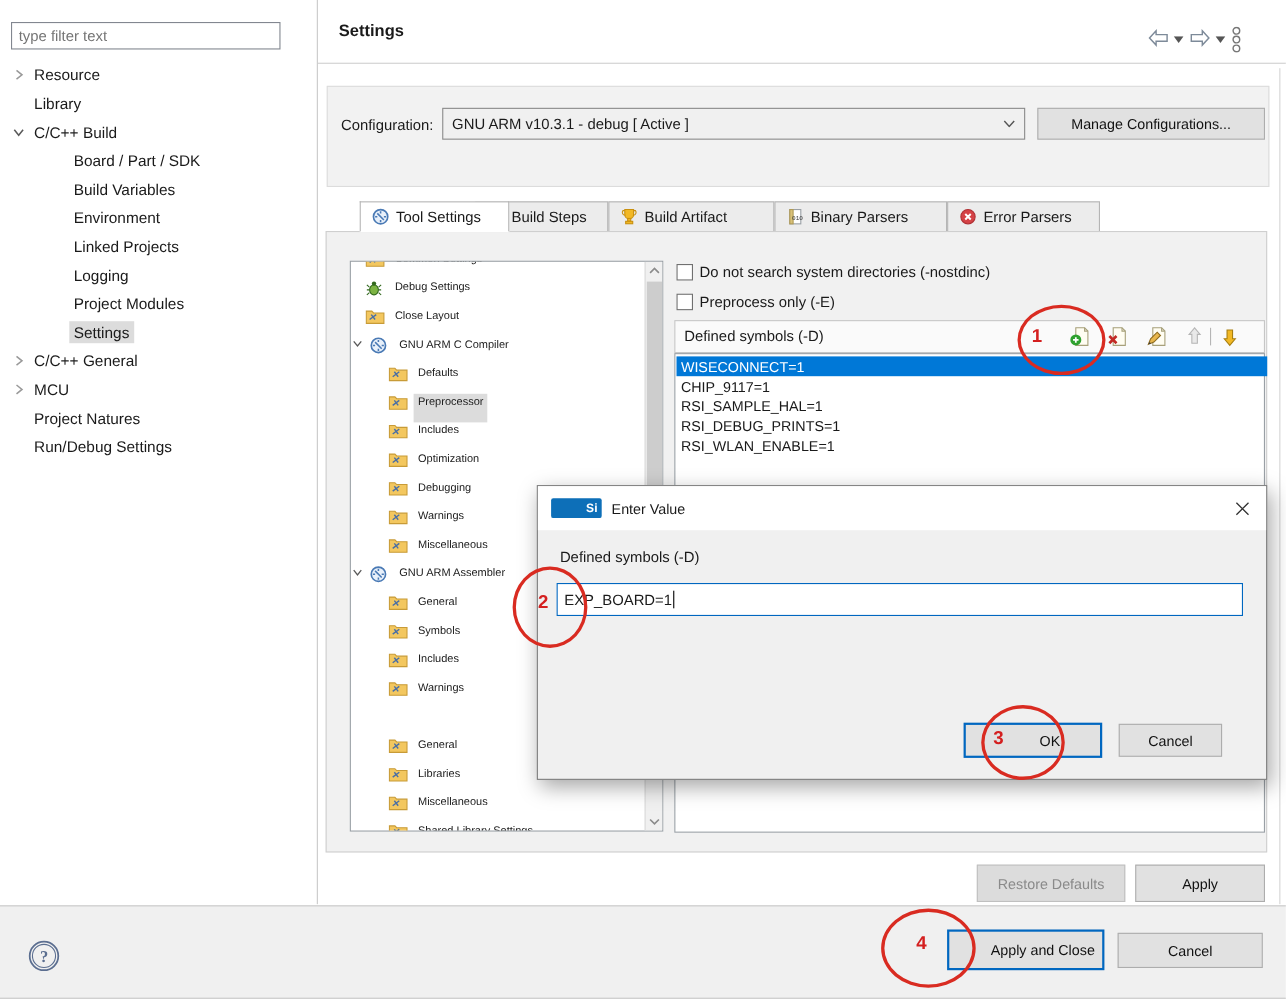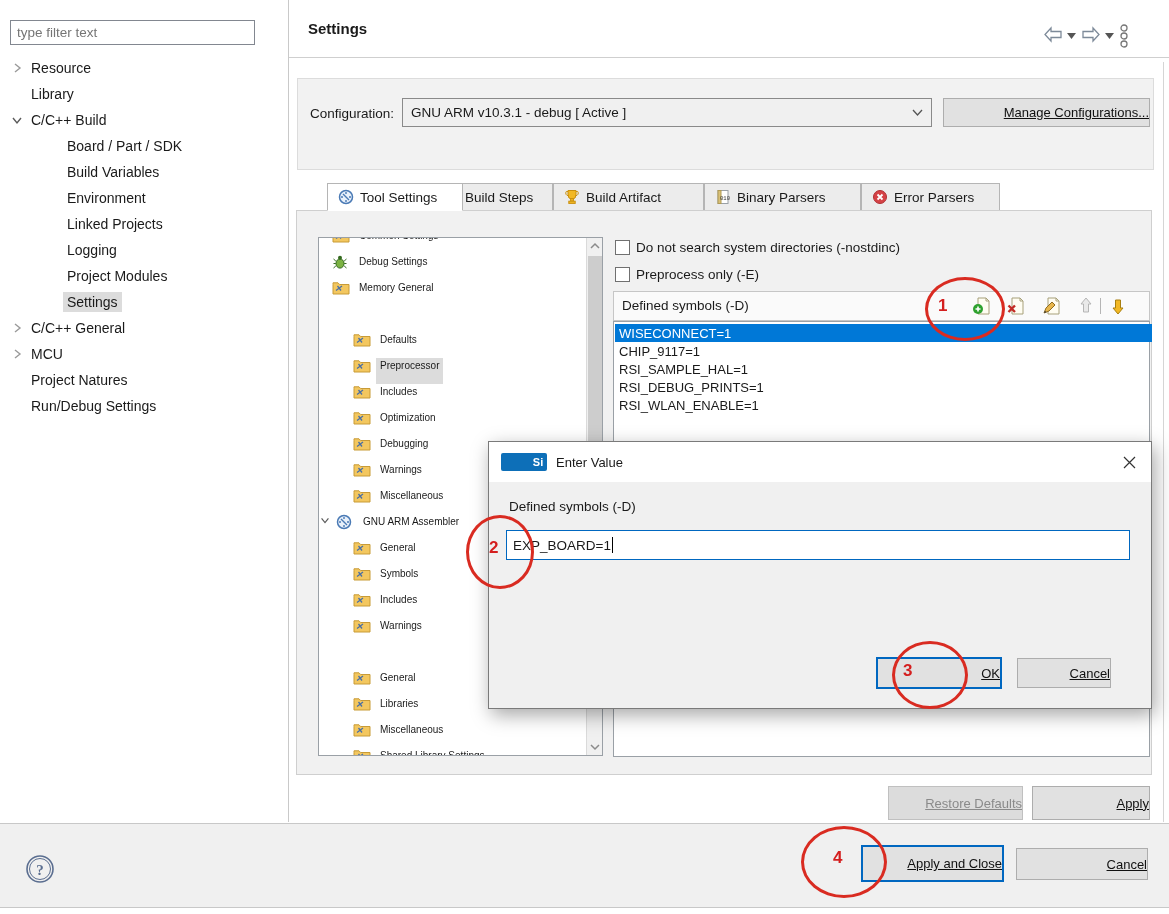--- a/index.html
+++ b/index.html
@@ -17,22 +17,22 @@
   
   #vdiv{left:288px;top:0;width:1px;height:822px;background:#c9c9c9;}
   #rline{left:1163px;top:62px;width:1px;height:760px;background:#d5d5d5;}
   #title{left:308px;top:20px;font-size:15px;font-weight:bold;}
   #hdiv{left:289px;top:57px;width:880px;height:1px;background:#cfcfcf;}
   #cfgbox{left:297px;top:78px;width:855px;height:90px;border:1px solid #dcdcdc;background:#f2f2f2;}
   #cfglabel{left:310px;top:106px;font-size:13.5px;}
   #cfgcombo{left:402px;top:98px;width:530px;height:29px;border:1px solid #8a8a8a;background:#f0f0f0;
             display:flex;align-items:center;padding:0 8px;box-sizing:border-box;font-size:13.5px;justify-content:space-between;}
   #cfgbtn{left:943px;top:98px;width:207px;height:29px;}
-  .btn{border:1px solid #adadad;background:#e1e1e1;display:flex;align-items:center;justify-content:flex-end;
-       font-size:13px;box-sizing:border-box;color:#111;text-decoration:underline;}
+  .btn{border:1px solid #adadad;background:#e1e1e1;display:flex;align-items:center;justify-content:center;
+       font-size:13px;box-sizing:border-box;color:#111;}
   .btn.disabled{background:#dcdcdc;border-color:#c0c0c0;color:#8a8a8a;}
   .btn.focus{border:2px solid #0067c0;padding-left:31px;}
   
   .tab{position:absolute;top:183px;height:28px;display:flex;align-items:center;gap:6px;padding:0 10px;
        box-sizing:border-box;border:1px solid #b5b5b5;background:#ececec;font-size:13.5px;white-space:nowrap;}
   .tab.active{background:#ffffff;border-bottom:1px solid #ffffff;z-index:3;margin-left:31px;}
   #content{left:296px;top:210px;width:856px;height:565px;background:#f1f1f1;border:1px solid #cfcfcf;box-sizing:border-box;z-index:1;}
   
   #tree{left:318px;top:237px;width:285px;height:519px;background:#fff;border:1px solid #9aa0a6;
         box-sizing:border-box;overflow:hidden;z-index:2;}
@@ -261,21 +261,35 @@
       </span>
       <span class="tlbl">Debug Settings</span>
     </div>
   <div class="trow" style="left:13px;top:42px">
       <span class="ticon">
         <svg width="18" height="16" viewBox="0 0 18 16">
           <path d="M1 4.5 L1 2.8 L6 2.8 L7.6 4.5 L17 4.5 L17 14 L1 14 Z" fill="#f3c75f" stroke="#c89b37"></path>
           <path d="M4 10.5 L10 6 M5.5 6 L9 10.5" stroke="#4a6fa5" stroke-width="1.3" fill="none"></path>
         </svg>
       </span>
-      <span class="tlbl">Memory General</span>
+      <span class="tlbl">Close Layout</span>
+    </div>
+  <div class="trow" style="left:0px;top:68px">
+      <span class="chev">
+        <svg viewBox="0 0 14 14" width="12" height="12">
+          <polyline points="3,5 7,10 11,5" fill="none" stroke="#5a5a5a" stroke-width="1.4"></polyline>
+        </svg>
+      </span>
+      <span class="ticon">
+        <svg width="16" height="16" viewBox="0 0 16 16">
+          <circle cx="8" cy="8" r="6.5" fill="#e8f0fa" stroke="#4a7ab5" stroke-width="1.5"></circle>
+          <path d="M8 3 V5 M8 11 V13 M3 8 H5 M11 8 H13 M5 5 L11 11" stroke="#4a7ab5" stroke-width="1.4" fill="none"></path>
+        </svg>
+      </span>
+      <span class="tlbl">GNU ARM C Compiler</span>
     </div>
   <div class="trow" style="left:34px;top:94px">
       <span class="ticon">
         <svg width="18" height="16" viewBox="0 0 18 16">
           <path d="M1 4.5 L1 2.8 L6 2.8 L7.6 4.5 L17 4.5 L17 14 L1 14 Z" fill="#f3c75f" stroke="#c89b37"></path>
           <path d="M4 10.5 L10 6 M5.5 6 L9 10.5" stroke="#4a6fa5" stroke-width="1.3" fill="none"></path>
         </svg>
       </span>
       <span class="tlbl">Defaults</span>
     </div>

